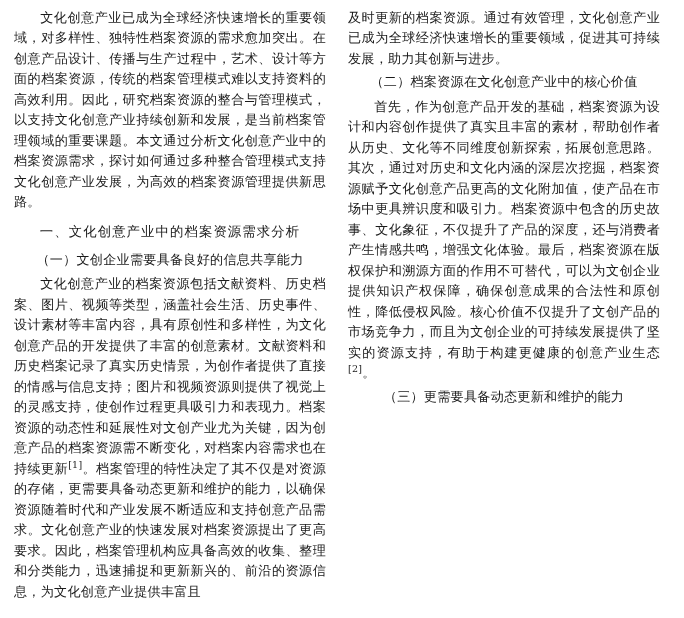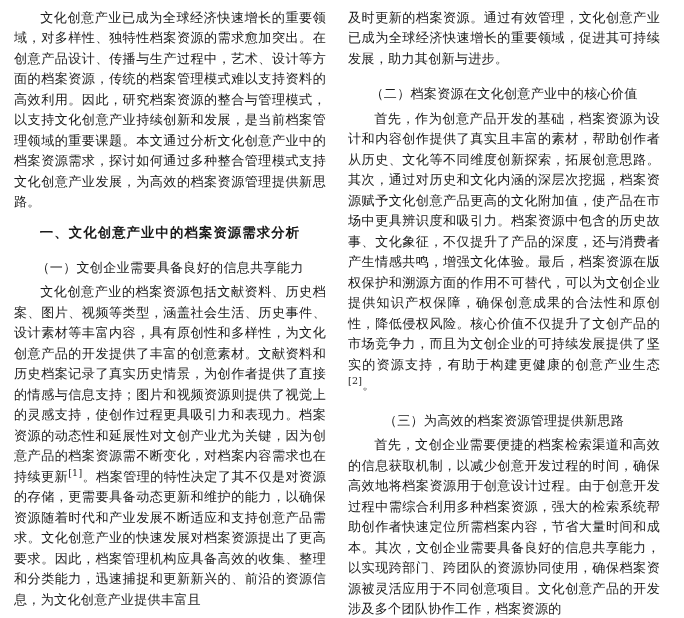--- a/index.html
+++ b/index.html
@@ -35,29 +35,29 @@
     text-justify: inter-ideograph;
     letter-spacing: 0.02em;
   }
   p.indent {
     text-indent: 2em;
   }
   p.noindent {
     text-indent: 0;
   }
   h2.section-heading {
-    margin: 9px 0 16px 0;
+    margin: 9px 0 8px 0;
     font-size: 13.4px;
-    font-weight: bold;
+    font-weight: normal;
     text-align: center;
     letter-spacing: 0.08em;
     line-height: 1.5;
   }
   h3.sub-heading {
-    margin: 15px 0 4px 0;
+    margin: 3px 0 4px 0;
     font-size: 13.1px;
     font-weight: normal;
     text-align: center;
     letter-spacing: 0.02em;
     line-height: 1.565;
   }
   sup {
     font-size: 9px;
     vertical-align: super;
     line-height: 0;
@@ -81,18 +81,17 @@
     <p class="indent"><span>文化创意产业的档案资源包括文献资料、历史档案、图片、视频等类型，涵盖社会生活、历史事件、设计素材等丰富内容，具有原创性和多样性，为文化创意产品的开发提供了丰富的创意素材。文献资料和历史档案记录了真实历史情景，为创作者提供了直接的情感与信息支持；图片和视频资源则提供了视觉上的灵感支持，使创作过程更具吸引力和表现力。档案资源的动态性和延展性对文创产业尤为关键，因为创意产品的档案资源需不断变化，对档案内容需求也在持续更新</span><sup class="ref">[1]</sup><span>。档案管理的特性决定了其不仅是对资源的存储，更需要具备动态更新和维护的能力，以确保资源随着时代和产业发展不断适应和支持创意产品需求。文化创意产业的快速发展对档案资源提出了更高要求。因此，档案管理机构应具备高效的收集、整理和分类能力，迅速捕捉和更新新兴的、前沿的资源信息，为文化创意产业提供丰富且</span></p>
   </div>
 
   <div class="column">
     <p class="noindent">及时更新的档案资源。通过有效管理，文化创意产业已成为全球经济快速增长的重要领域，促进其可持续发展，助力其创新与进步。</p>
 
     <h3 class="sub-heading">（二）档案资源在文化创意产业中的核心价值</h3>
 
     <p class="indent"><span>首先，作为创意产品开发的基础，档案资源为设计和内容创作提供了真实且丰富的素材，帮助创作者从历史、文化等不同维度创新探索，拓展创意思路。其次，通过对历史和文化内涵的深层次挖掘，档案资源赋予文化创意产品更高的文化附加值，使产品在市场中更具辨识度和吸引力。档案资源中包含的历史故事、文化象征，不仅提升了产品的深度，还与消费者产生情感共鸣，增强文化体验。最后，档案资源在版权保护和溯源方面的作用不可替代，可以为文创企业提供知识产权保障，确保创意成果的合法性和原创性，降低侵权风险。核心价值不仅提升了文创产品的市场竞争力，而且为文创企业的可持续发展提供了坚实的资源支持，有助于构建更健康的创意产业生态</span><sup class="ref">[2]</sup><span>。</span></p>
 
-    <h3 class="sub-heading">（三）为高效的档案资源管理提供新思路</h3>
+    <h3 class="sub-heading">（三）更需要具备动态更新和维护的能力</h3>
 
-    <p class="indent">首先，文创企业需要便捷的档案检索渠道和高效的信息获取机制，以减少创意开发过程的时间，确保高效地将档案资源用于创意设计过程。由于创意开发过程中需综合利用多种档案资源，强大的检索系统帮助创作者快速定位所需档案内容，节省大量时间和成本。其次，文创企业需要具备良好的信息共享能力，以实现跨部门、跨团队的资源协同使用，确保档案资源被灵活应用于不同创意项目。文化创意产品的开发涉及多个团队协作工作，档案资源的</p>
   </div>
 
 </div>
 
 </body></html>

